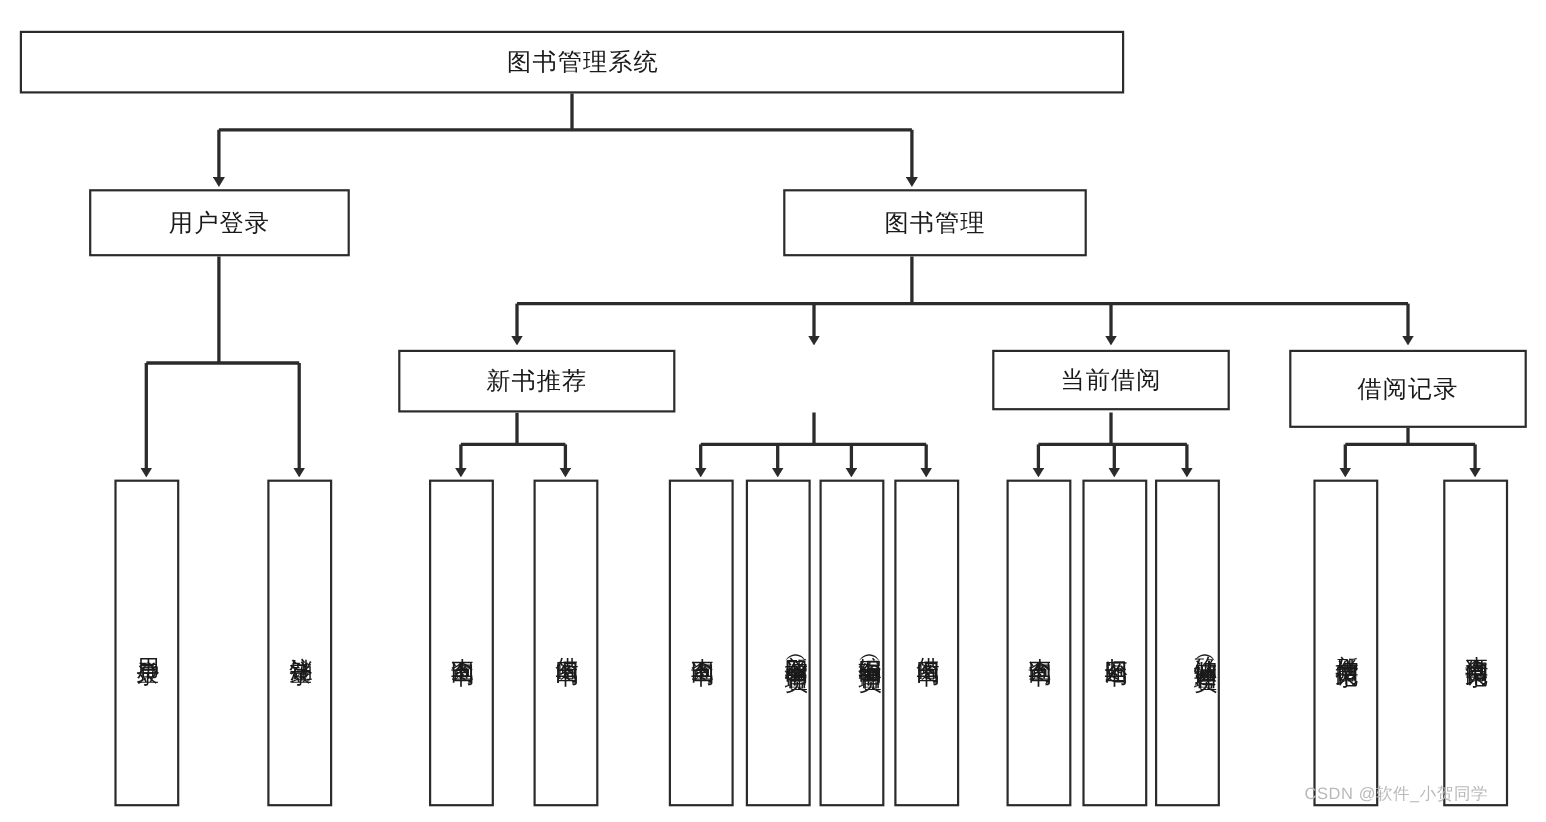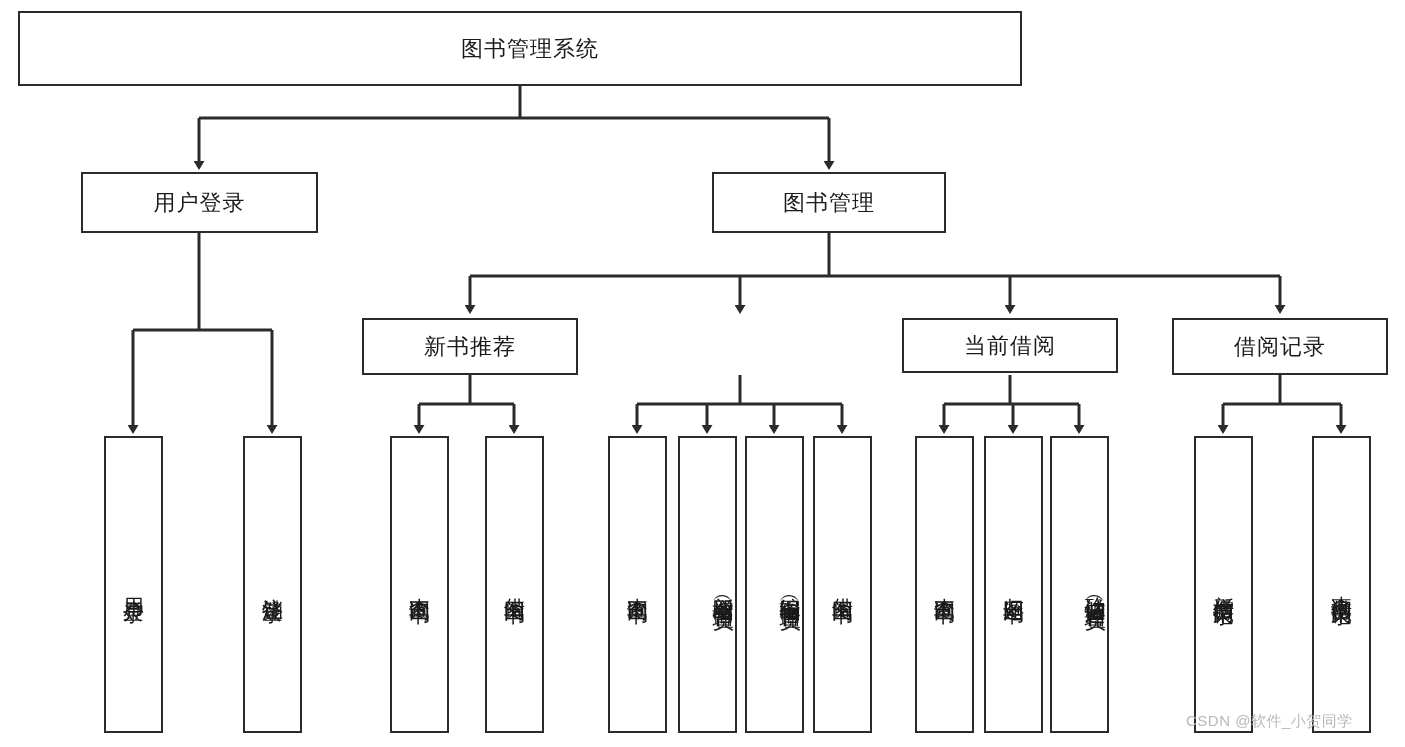--- a/index.html
+++ b/index.html
@@ -118,38 +118,38 @@
       <path d="M1013,404 L1013,426" marker-end="url(#arrow)"></path>
       <path d="M1079,404 L1079,426" marker-end="url(#arrow)"></path>
 
       <path d="M1280,375 L1280,404"></path>
       <path d="M1223,404 L1341,404"></path>
       <path d="M1223,404 L1223,426" marker-end="url(#arrow)"></path>
       <path d="M1341,404 L1341,426" marker-end="url(#arrow)"></path>
     </g>
   </svg>
 
-  <div class="node horiz" style="left:18px; top:11px; width:1004px; height:75px;padding-left:20px;">
+  <div class="node horiz" style="left:18px; top:28px; width:1004px; height:57px;padding-left:20px;">
     <span class="label">图书管理系统</span>
   </div>
 
   <div class="node horiz" style="left:81px; top:172px; width:237px; height:61px;">
     <span class="label">用户登录</span>
   </div>
-  <div class="node horiz" style="left:712px; top:172px; width:234px; height:61px;">
+  <div class="node horiz" style="left:712px; top:172px; width:276px; height:61px;">
     <span class="label">图书管理</span>
   </div>
 
-  <div class="node horiz" style="left:362px; top:318px; width:216px; height:57px;">
+  <div class="node horiz" style="left:362px; top:318px; width:252px; height:57px;">
     <span class="label">新书推荐</span>
   </div>
   <div class="node horiz" style="left:902px; top:318px; width:216px; height:55px;">
     <span class="label">当前借阅</span>
   </div>
-  <div class="node horiz" style="left:1172px; top:318px; width:216px; height:57px;">
+  <div class="node horiz" style="left:1172px; top:318px; width:216px; height:71px;">
     <span class="label">借阅记录</span>
   </div>
 
   <div class="node vert mid-align" style="left:104px; top:436px; width:59px; height:297px;">
     <span class="label">用户登录</span>
   </div>
   <div class="node vert mid-align" style="left:243px; top:436px; width:59px; height:297px;">
     <span class="label">注销登录</span>
   </div>
 

